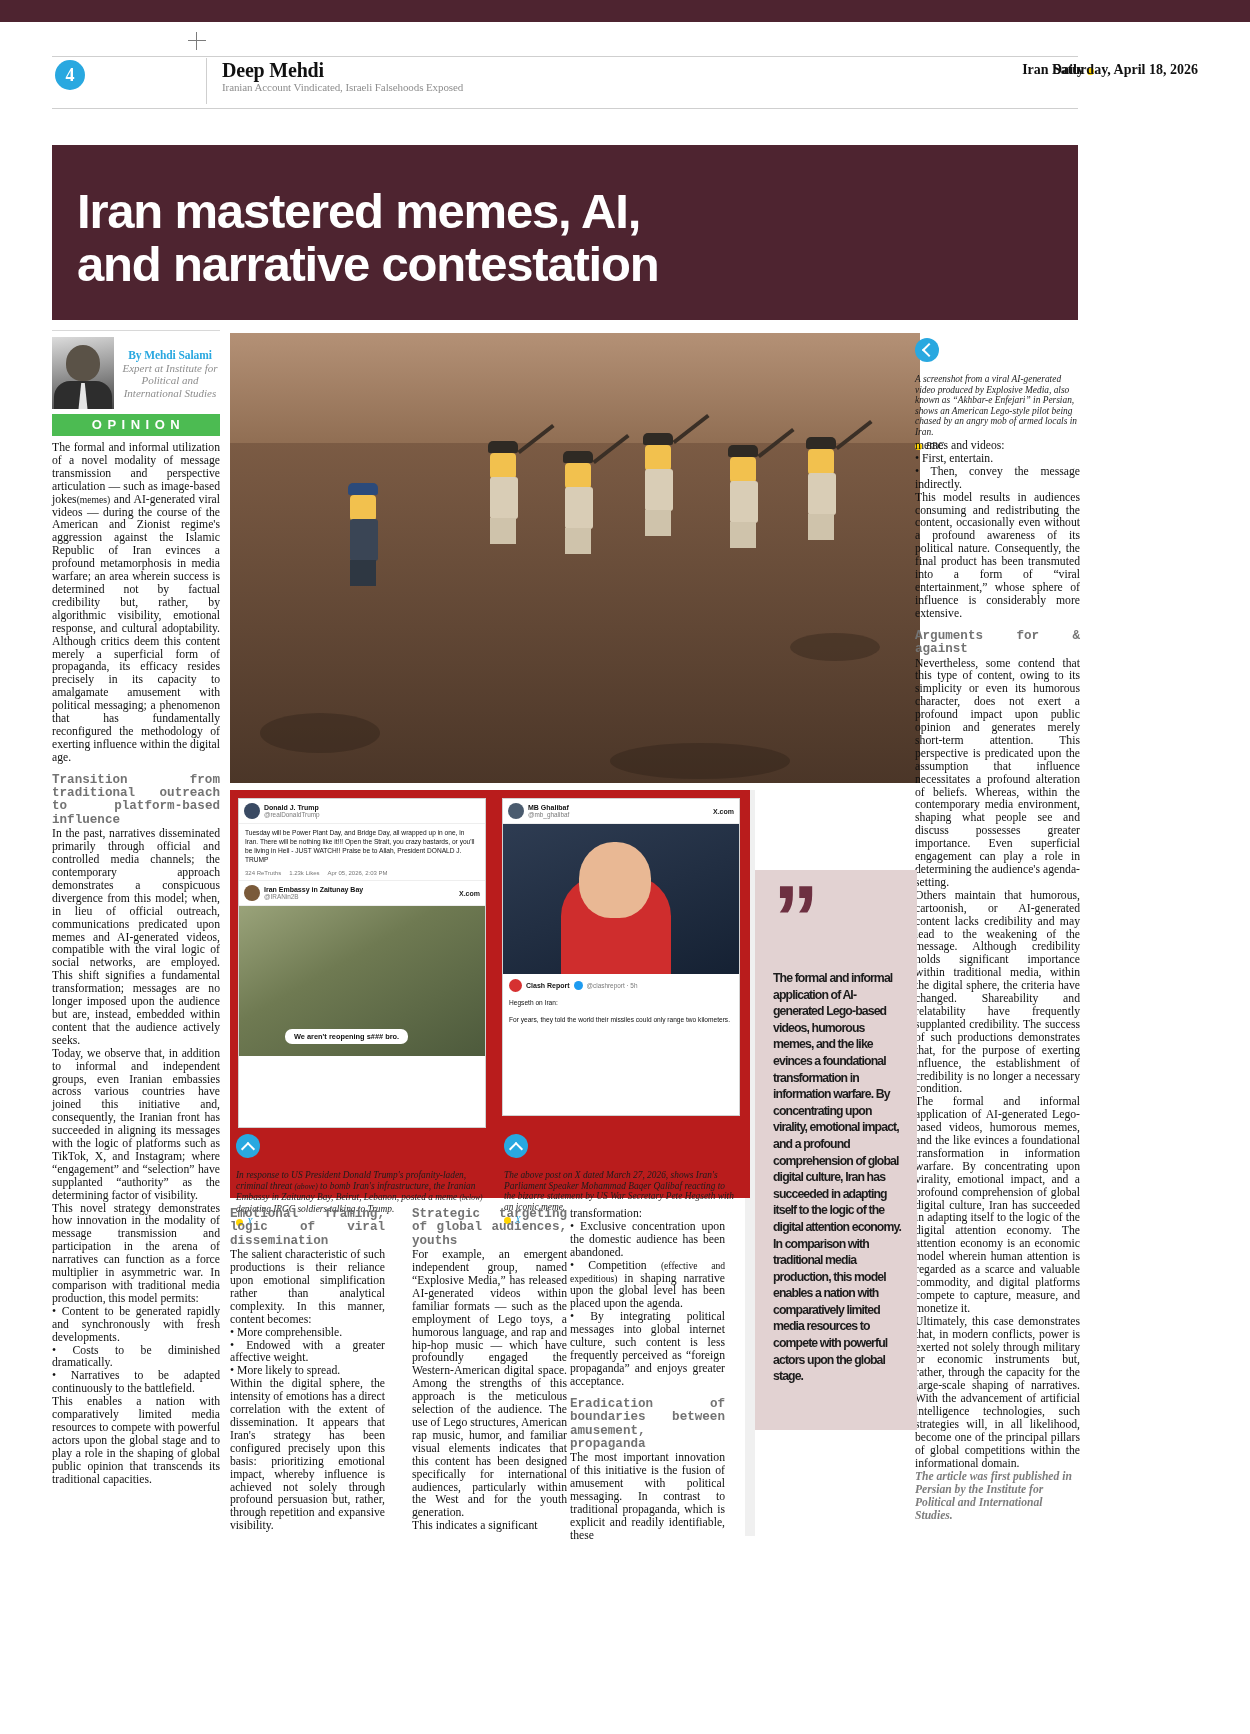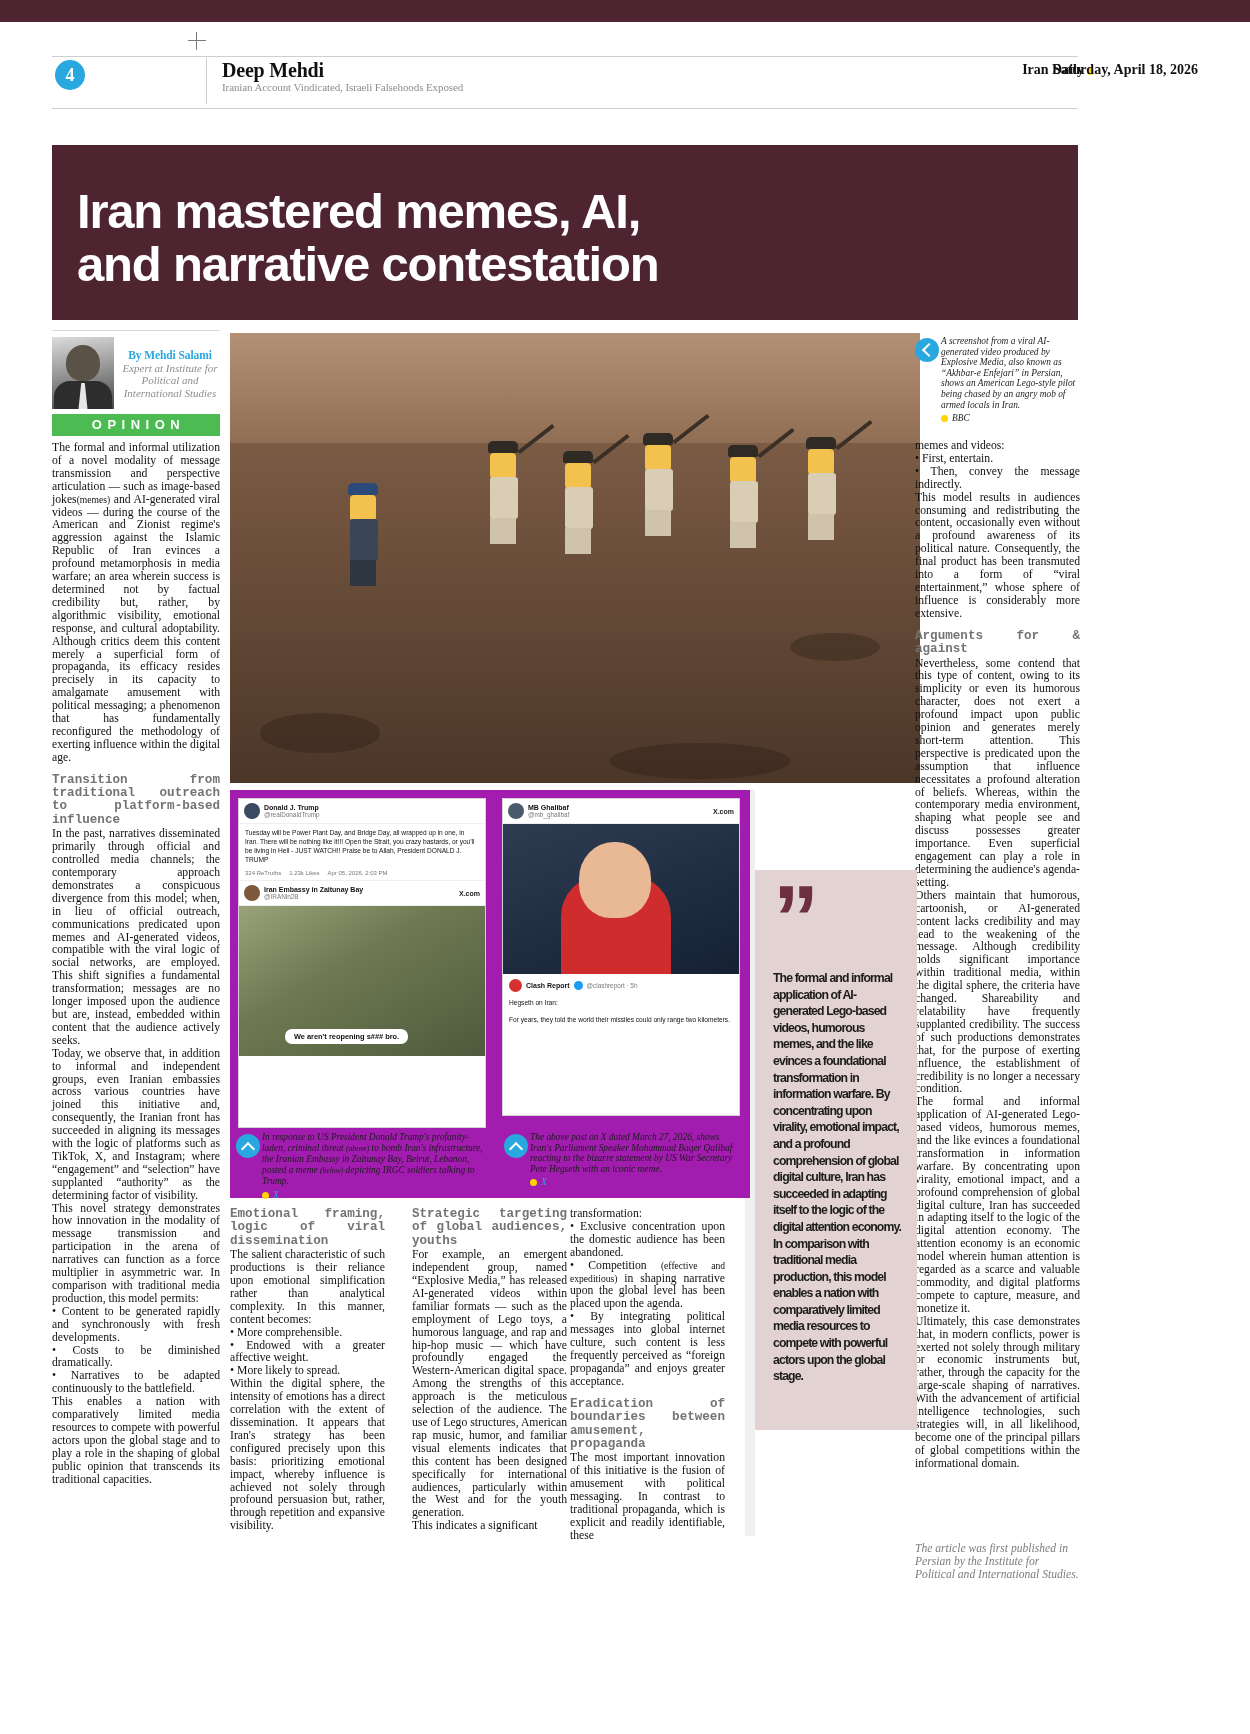--- a/index.html
+++ b/index.html
@@ -133,21 +133,21 @@
   .hero .rock { position:absolute; border-radius:50%; background:rgba(40,28,20,.35); }
   .lego { position:absolute; }
   .lego .head { width:26px; height:26px; border-radius:4px; background:#f2c14e; }
   .lego .hat  { width:30px; height:12px; border-radius:5px 5px 2px 2px; background:#2f2a24; margin-left:-2px; }
   .lego .body { width:28px; height:42px; border-radius:3px; background:#d9cdb6; margin-top:-2px; }
   .lego .legs { width:26px; height:26px; background:#cfc3ab; margin-top:-1px; }
   .lego .rifle { position:absolute; width:44px; height:4px; background:#3a2f26; transform:rotate(-38deg); }
 
   
   .side-cap { position:absolute; left:915px; top:336px; width:165px; }
-  .cap-row { display:flex; gap:2px; }
+  .cap-row { display:flex; gap:12px;flex-direction:column; }
   .cap-circle {
     flex:0 0 24px; width:24px; height:24px; border-radius:50%;
     background:#29a8e0; position:relative; margin-top:2px;
   }
   .cap-circle:after {
     content:""; position:absolute; left:9px; top:7px; width:8px; height:8px;
     border-left:2px solid #fff; border-bottom:2px solid #fff; transform:rotate(45deg);
   }
   .cap-circle.up:after { left:7px; top:10px; transform:rotate(135deg); }
   .cap-text {
@@ -156,21 +156,21 @@
   }
   .cap-src { font-style:italic; font-size:9.4px; color:#1c1c1c; margin-top:3px; }
   .cap-src .dot { display:inline-block; width:7px; height:7px; border-radius:50%;
     background:#ffd400; margin-right:4px; vertical-align:-1px; }
 
   .col-right { position:absolute; left:915px; top:440px; width:165px; }
 
   
   .shots-panel {
     position:absolute; left:230px; top:790px; width:520px; height:408px;
-    background:#a21caf; padding:6px;
+    background:#b91c1c; padding:6px;
   }
   .shot {
     position:absolute; background:#fff; border:1px solid #d2d2d2;
     overflow:hidden;
   }
   .shot-left { left:8px; top:8px; width:248px; height:330px; }
   .shot-right { left:272px; top:8px; width:238px; height:318px; }
   .tw-head { display:flex; align-items:center; gap:4px; padding:4px 5px; border-bottom:1px solid #eee; }
   .tw-av { width:16px; height:16px; border-radius:50%; background:#3a4a63; }
   .tw-name { font-family:"Liberation Sans",sans-serif; font-size:7px; font-weight:bold; color:#111; }
@@ -212,22 +212,22 @@
     letter-spacing:-0.9px;
   }
 
   
   .botcol { position:absolute; top:1208px; width:155px; }
   .b1 { left:230px; } .b2 { left:412px; } .b3 { left:570px; }
 
   .grayband { position:absolute; left:745px; top:790px; width:10px; height:746px; background:#f0f0f0; }
 
   .footnote {
-    position:absolute; left:915px; top:1542px; width:165px;
-    font-family:"Liberation Serif", serif; font-style:italic; font-weight:normal;
+    position:absolute; left:915px; top:1470px; width:165px;
+    font-family:"Liberation Serif", serif; font-style:italic; font-weight:bold;
     font-size:11.6px; line-height:13px; color:#7d7d7d;
   }
 </style>
 </head>
 <body>
 
 <div class="page">
 
   <div class="topbar-dark"></div>
   <div class="crop-mark"></div>

